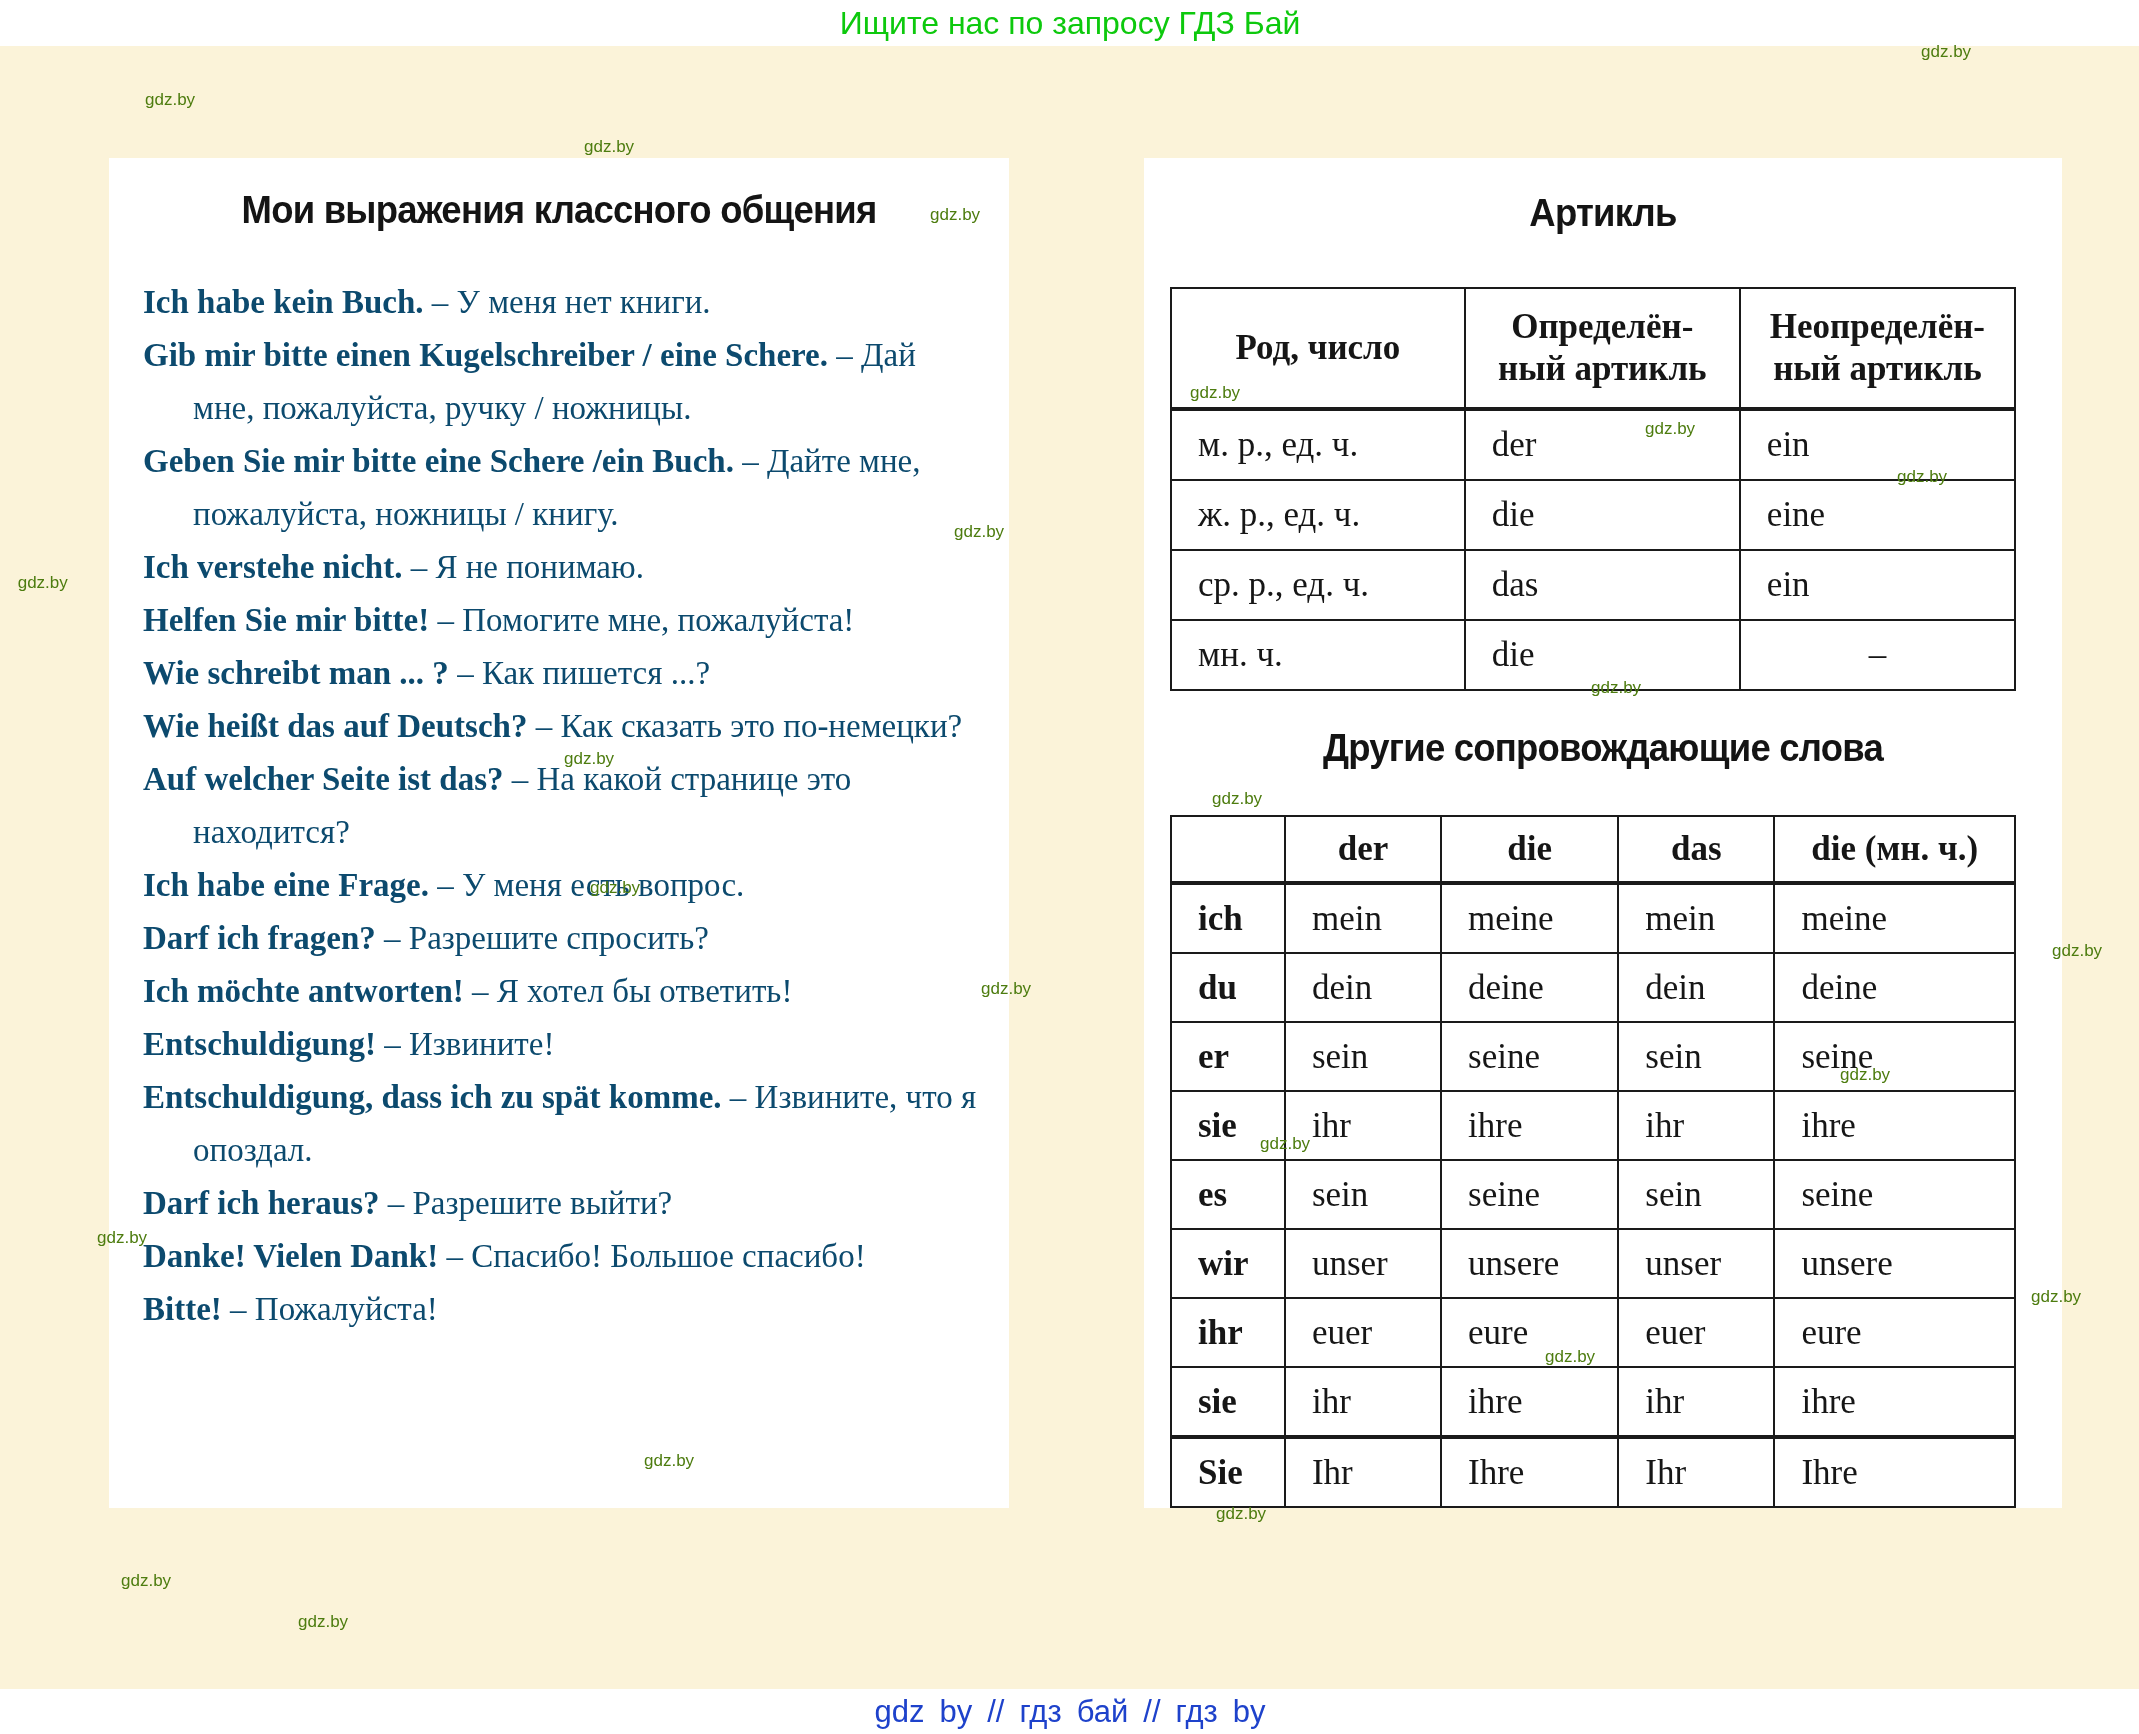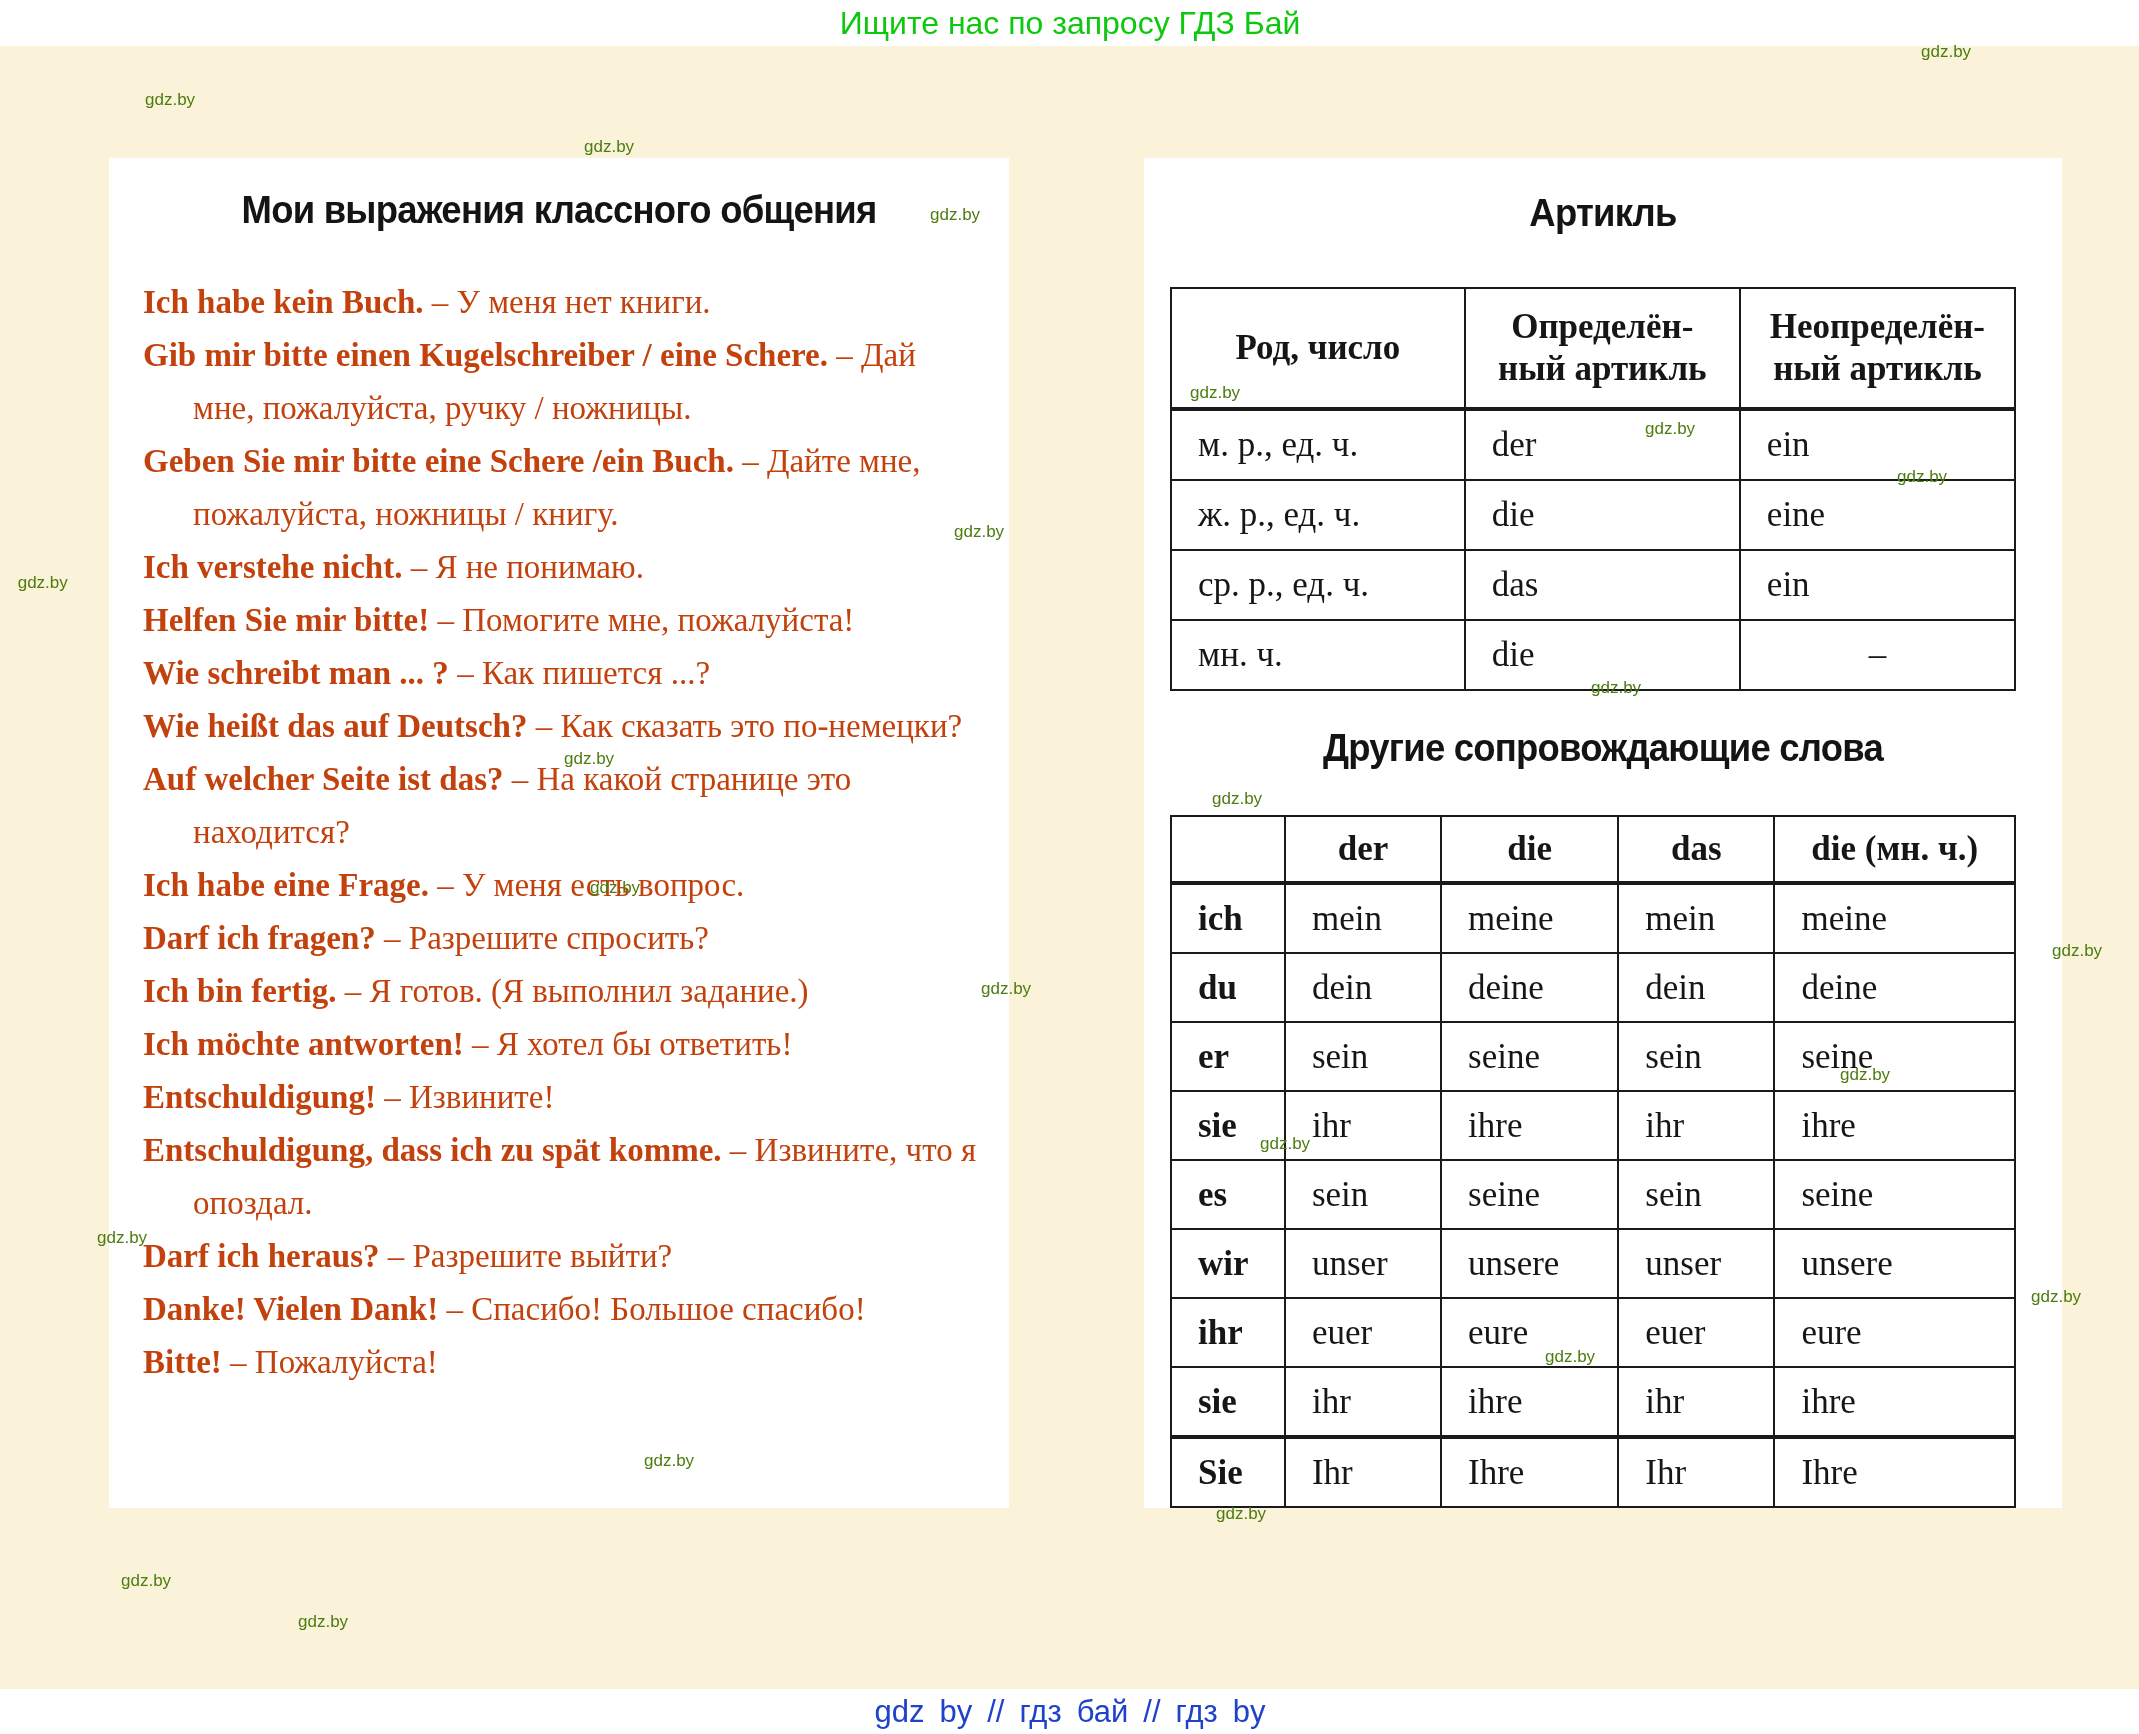--- a/index.html
+++ b/index.html
@@ -34,21 +34,21 @@
     position:absolute;left:0;right:0;text-align:center;
     font-family:"Liberation Sans", sans-serif;font-weight:700;
     font-size:38px;letter-spacing:-0.8px;color:#141414;
     transform:scaleX(.96);
   }
   
   .phrase-list{position:absolute;left:34px;right:31px;top:118px;}
   .phrase{
     font-size:33px;line-height:53px;
     padding-left:50px;text-indent:-50px;
-    color:#c2410c;
+    color:#0c4a6e;
   }
   .phrase .de{font-weight:700;}
   .phrase .ru{font-weight:400;}
   
   table.grid{
     position:absolute;border-collapse:collapse;table-layout:fixed;
     background:#ffffff;
   }
   table.grid td,table.grid th{
     border:2.4px solid #1a1a1a;
@@ -89,21 +89,20 @@
       <div class="phrase"><span class="de">Ich habe kein Buch.</span><span class="ru"> – У меня нет книги.</span></div>
       <div class="phrase"><span class="de">Gib mir bitte einen Kugelschreiber / eine Schere.</span><span class="ru"> – Дай мне, пожалуйста, ручку / ножницы.</span></div>
       <div class="phrase"><span class="de">Geben Sie mir bitte eine Schere /ein Buch.</span><span class="ru"> – Дайте мне, пожалуйста, ножницы / книгу.</span></div>
       <div class="phrase"><span class="de">Ich verstehe nicht.</span><span class="ru"> – Я не понимаю.</span></div>
       <div class="phrase"><span class="de">Helfen Sie mir bitte!</span><span class="ru"> – Помогите мне, пожалуйста!</span></div>
       <div class="phrase"><span class="de">Wie schreibt man ... ?</span><span class="ru"> – Как пишется ...?</span></div>
       <div class="phrase"><span class="de">Wie heißt das auf Deutsch?</span><span class="ru"> – Как сказать это по-немецки?</span></div>
       <div class="phrase"><span class="de">Auf welcher Seite ist das?</span><span class="ru"> – На какой странице это находится?</span></div>
       <div class="phrase"><span class="de">Ich habe eine Frage.</span><span class="ru"> – У меня есть вопрос.</span></div>
       <div class="phrase"><span class="de">Darf ich fragen?</span><span class="ru"> – Разрешите спросить?</span></div>
-      <div class="phrase"><span class="de">Ich bin fertig.</span><span class="ru"> – Я готов. (Я выполнил задание.)</span></div>
       <div class="phrase"><span class="de">Ich möchte antworten!</span><span class="ru"> – Я хотел бы ответить!</span></div>
       <div class="phrase"><span class="de">Entschuldigung!</span><span class="ru"> – Извините!</span></div>
       <div class="phrase"><span class="de">Entschuldigung, dass ich zu spät komme.</span><span class="ru"> – Извините, что я опоздал.</span></div>
       <div class="phrase"><span class="de">Darf ich heraus?</span><span class="ru"> – Разрешите выйти?</span></div>
       <div class="phrase"><span class="de">Danke! Vielen Dank!</span><span class="ru"> – Спасибо! Большое спасибо!</span></div>
       <div class="phrase"><span class="de">Bitte!</span><span class="ru"> – Пожалуйста!</span></div>
     </div>
 </div>
 
 <div class="panel panel-right">

